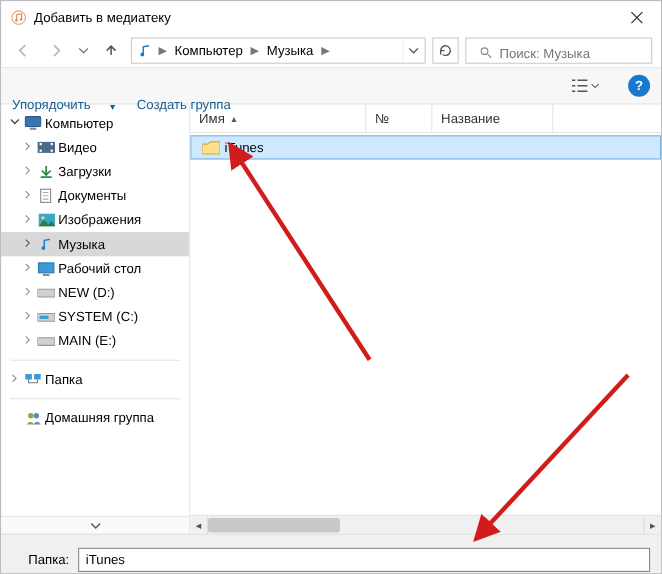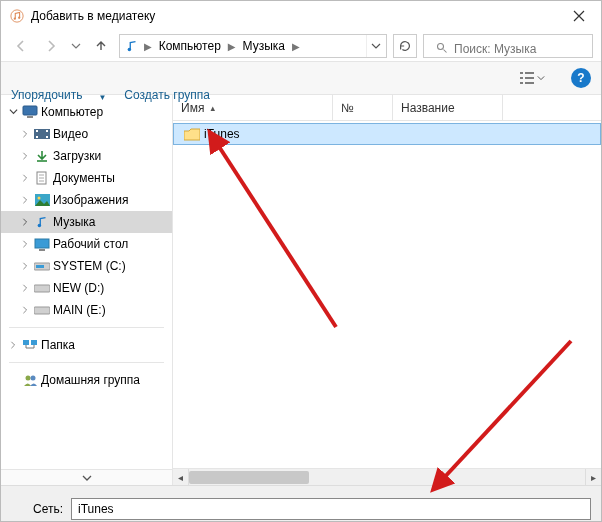--- a/index.html
+++ b/index.html
@@ -342,35 +342,35 @@
         </span>
       <span>Рабочий стол</span>
     </div>
     <div class="sb-item level2">
       <span class="exp"><svg width="8" height="8" viewBox="0 0 10 10">
             <path d="M3 1 L7 5 L3 9" stroke="#888" stroke-width="1.2" fill="none"></path>
           </svg></span>
       <span class="ic">
           <svg width="16" height="11" viewBox="0 0 16 11">
             <rect x="0" y="2" width="16" height="7" rx="1" fill="#d0d0d0" stroke="#999"></rect>
-            <rect x="2" y="4" width="8" height="3" fill="#3a9bd6"></rect>
-          </svg>
-        </span>
-      <span>SYSTEM (C:)</span>
+          </svg>
+        </span>
+      <span>NEW (D:)</span>
     </div>
     <div class="sb-item level2">
       <span class="exp"><svg width="8" height="8" viewBox="0 0 10 10">
             <path d="M3 1 L7 5 L3 9" stroke="#888" stroke-width="1.2" fill="none"></path>
           </svg></span>
       <span class="ic">
           <svg width="16" height="11" viewBox="0 0 16 11">
             <rect x="0" y="2" width="16" height="7" rx="1" fill="#d0d0d0" stroke="#999"></rect>
-          </svg>
-        </span>
-      <span>NEW (D:)</span>
+            <rect x="2" y="4" width="8" height="3" fill="#3a9bd6"></rect>
+          </svg>
+        </span>
+      <span>SYSTEM (C:)</span>
     </div>
     <div class="sb-item level2">
       <span class="exp"><svg width="8" height="8" viewBox="0 0 10 10">
             <path d="M3 1 L7 5 L3 9" stroke="#888" stroke-width="1.2" fill="none"></path>
           </svg></span>
       <span class="ic">
           <svg width="16" height="11" viewBox="0 0 16 11">
             <rect x="0" y="2" width="16" height="7" rx="1" fill="#d0d0d0" stroke="#999"></rect>
           </svg>
         </span>
@@ -446,21 +446,21 @@
         <marker id="ah1" markerWidth="10" markerHeight="10" refX="2" refY="3" orient="auto">
           <path d="M0 0 L6 3 L0 6 Z" fill="#d21b1b"></path>
         </marker>
       </defs>
     <line x1="150" y1="200" x2="30" y2="15" stroke="#d21b1b" stroke-width="4" marker-end="url(#ah1)"></line>
   </svg>
 </div>
 
 <div class="bottom">
   <div class="folder-row">
-    <label>Сеть:</label>
+    <label>Папка:</label>
     <input type="text" value="iTunes" style="">
   </div>
 
 </div>
 
 <svg class="arrow-svg" style="left:420px; top:330px;" width="170" height="170">
   <defs>
       <marker id="ah2" markerWidth="10" markerHeight="10" refX="2" refY="3" orient="auto">
         <path d="M0 0 L6 3 L0 6 Z" fill="#d21b1b"></path>
       </marker>

